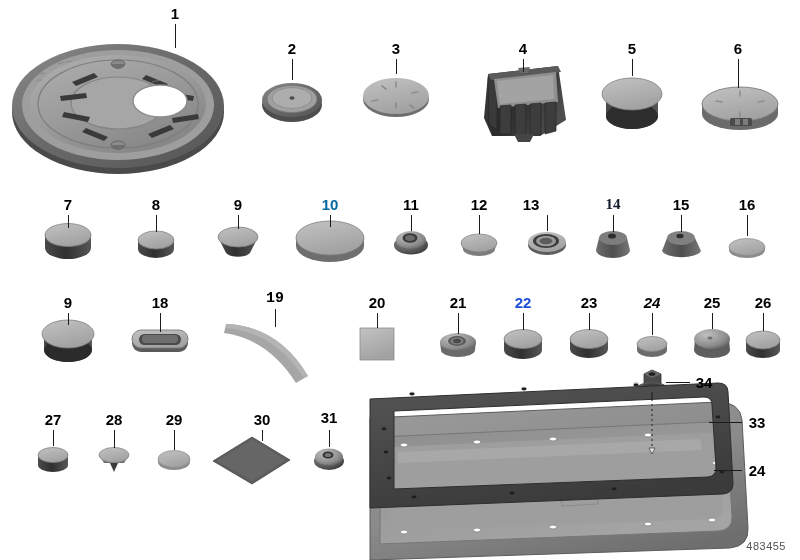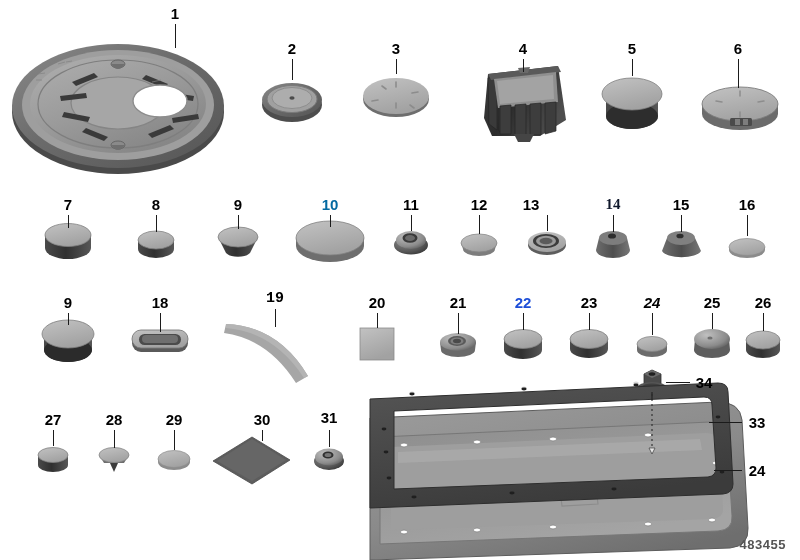--- a/index.html
+++ b/index.html
@@ -39,24 +39,23 @@
     position: absolute;
     background: #1b1b1b;
   }
   .leader.vert { width: 1.4px; }
   .leader.horiz { height: 1.4px; }
   #diagram-id {
     position: absolute;
     right: 14px;
     bottom: 8px;
     font-family: "Liberation Sans", sans-serif;
-    font-size: 13px;
+    font-size: 11px;
     color: #555555;
     letter-spacing: 0.5px;
-    font-weight: bold;
   }
 </style>
 </head>
 <body>
 
 <div id="diagram-root">
 
   <svg id="diagram-svg" viewBox="0 0 800 560">
     <defs>
       <linearGradient id="gTop" x1="0" y1="0" x2="0.3" y2="1">

